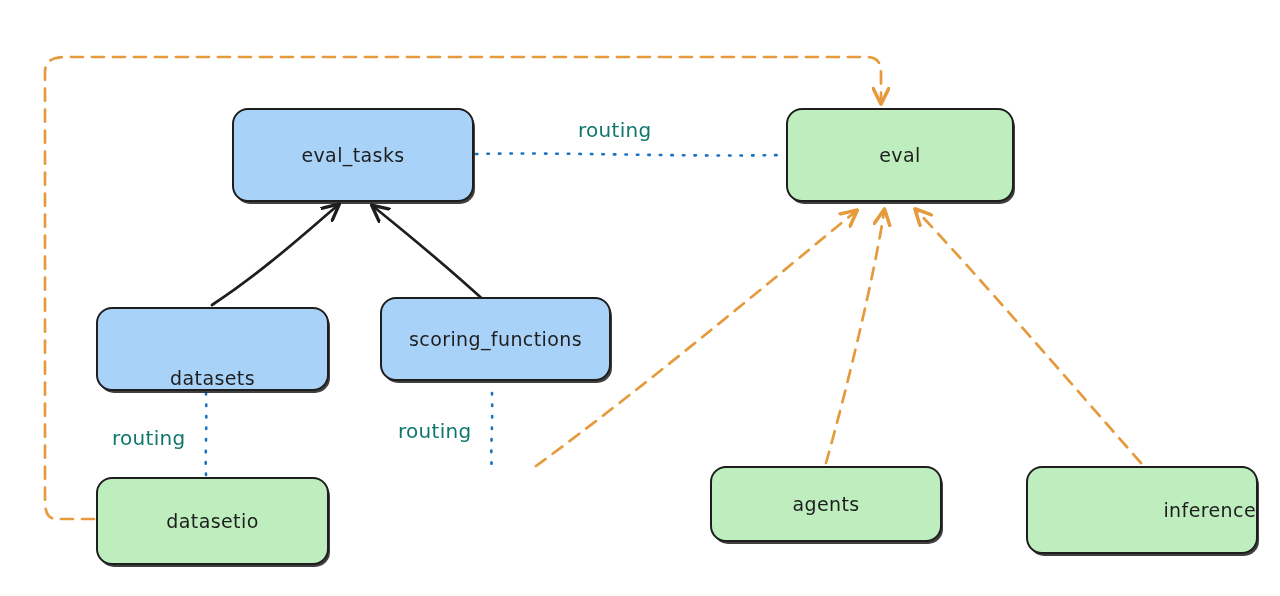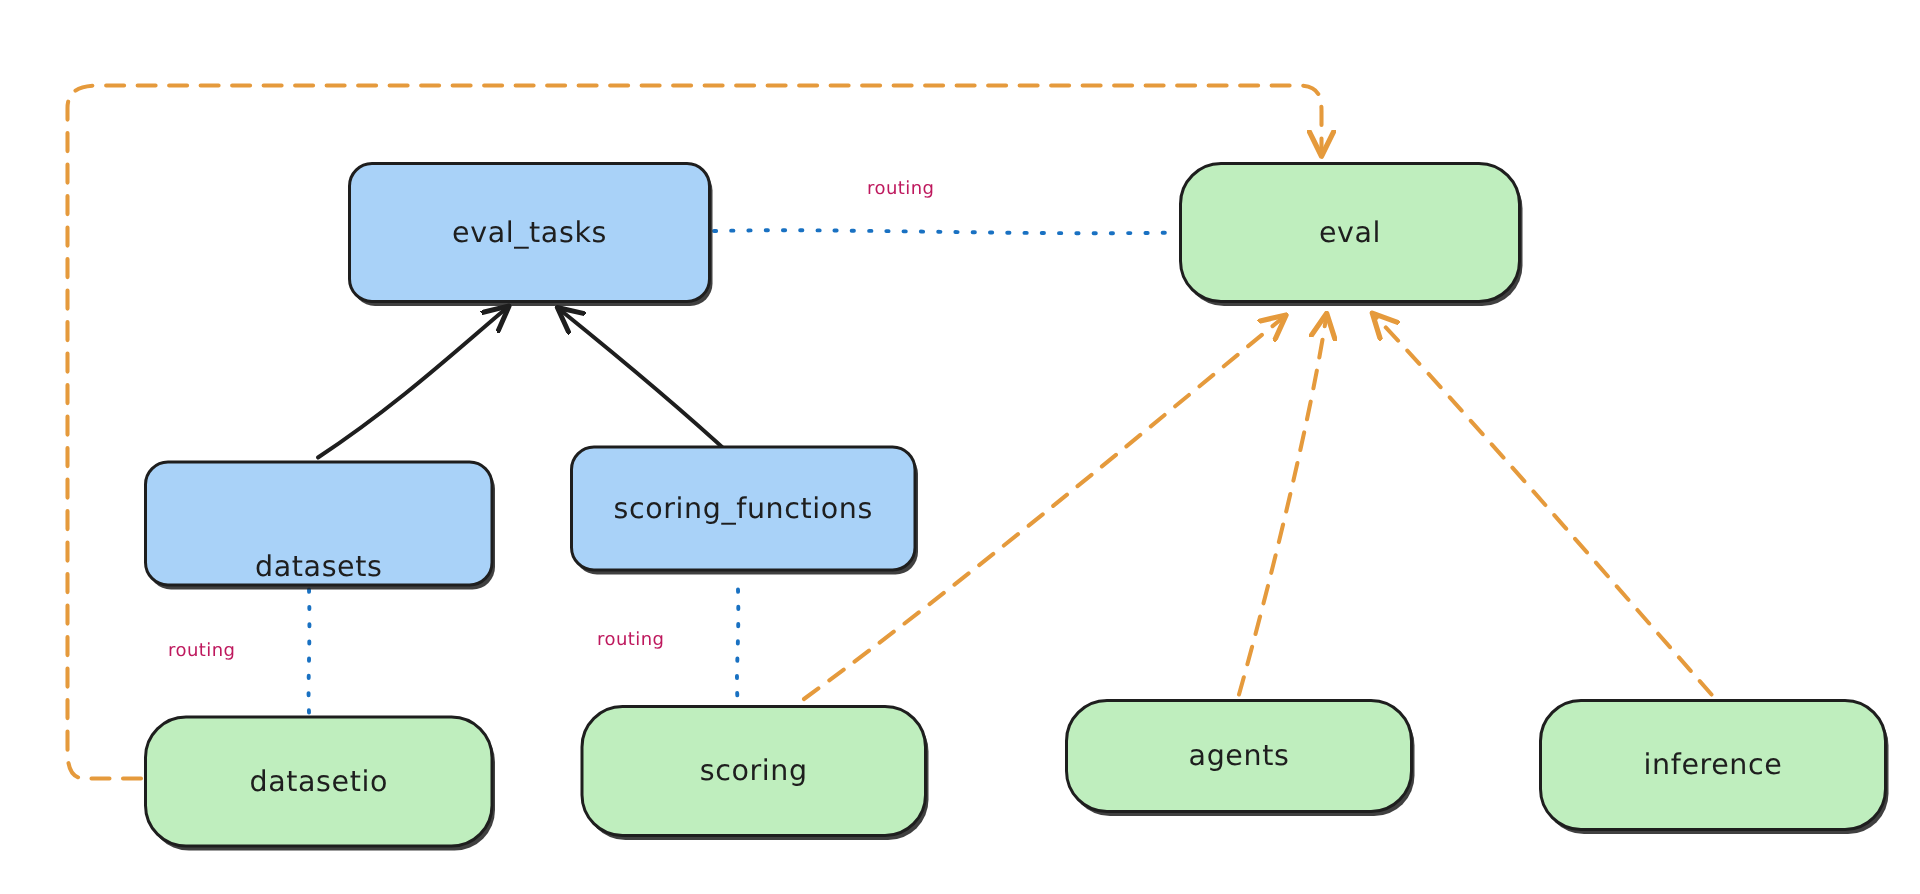--- a/index.html
+++ b/index.html
@@ -36,26 +36,26 @@
   }
   .node .node-label {
     font-family: "DejaVu Sans", sans-serif;
     font-size: 19px;
     color: #1e1e1e;
     letter-spacing: 0.4px;
     text-align: center;
     user-select: none;
   }
   .node.blue { background: #a9d2f8; }
-  .node.green { background: #bfeebe; border-radius: 28px; }
+  .node.green { background: #bfeebe; }
   .edge-label {
     position: absolute;
     font-family: "DejaVu Sans", sans-serif;
-    font-size: 12px;
-    color: #be185d;
+    font-size: 20px;
+    color: #0f766e;
     letter-spacing: 0.3px;
     white-space: nowrap;
     user-select: none;
   }
 </style>
 </head>
 <body>
 
 <div id="canvas">
 
@@ -106,25 +106,22 @@
   </div>
 
   <div class="node blue" style="left:380px; top:297px; width:231px; height:84px;">
     <span class="node-label">scoring_functions</span>
   </div>
 
   <div class="node green" style="left:96px; top:477px; width:233px; height:88px;">
     <span class="node-label">datasetio</span>
   </div>
 
-  <div class="node green" style="left:387px; top:470px; width:231px; height:88px;">
-    <span class="node-label">scoring</span>
-  </div>
 
   <div class="node green" style="left:710px; top:466px; width:232px; height:76px;">
     <span class="node-label">agents</span>
   </div>
 
-  <div class="node green" style="left:1026px; top:466px; width:232px; height:88px;">
+  <div class="node green" style="left:1026px; top:466px; width:232px; height:88px;justify-content:flex-end;">
     <span class="node-label">inference</span>
   </div>
 
 </div>
 
 </body></html>

